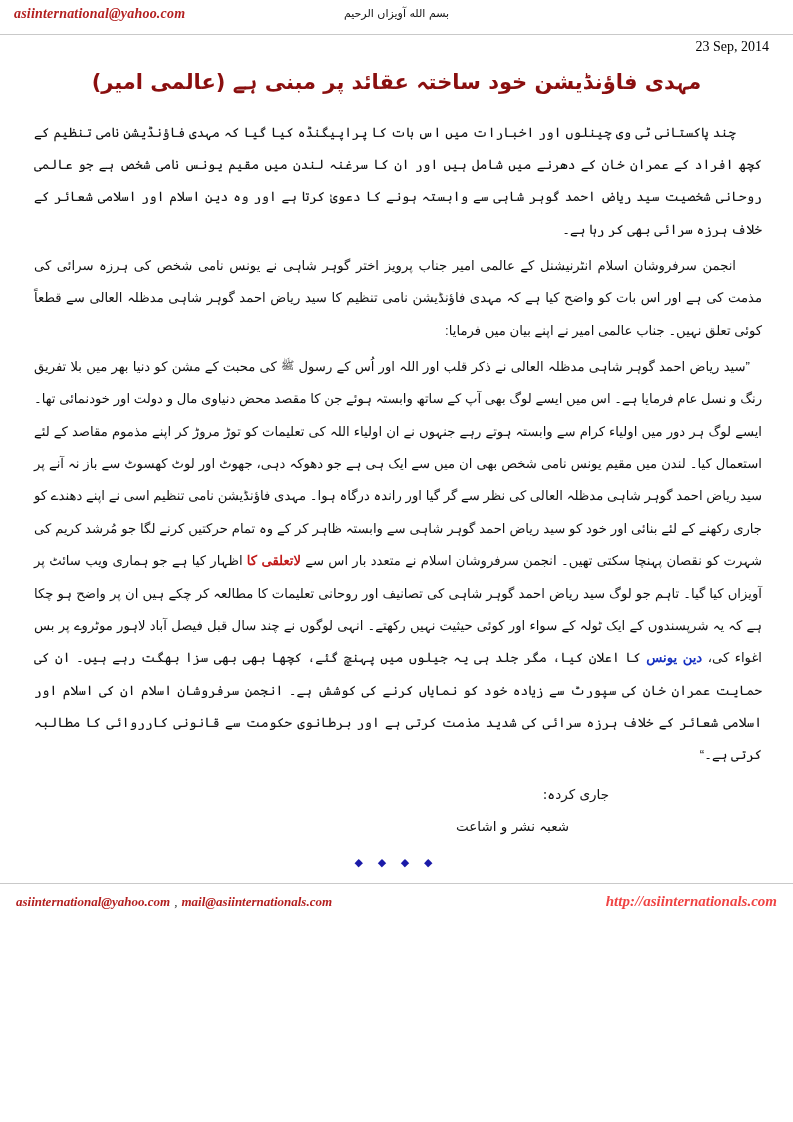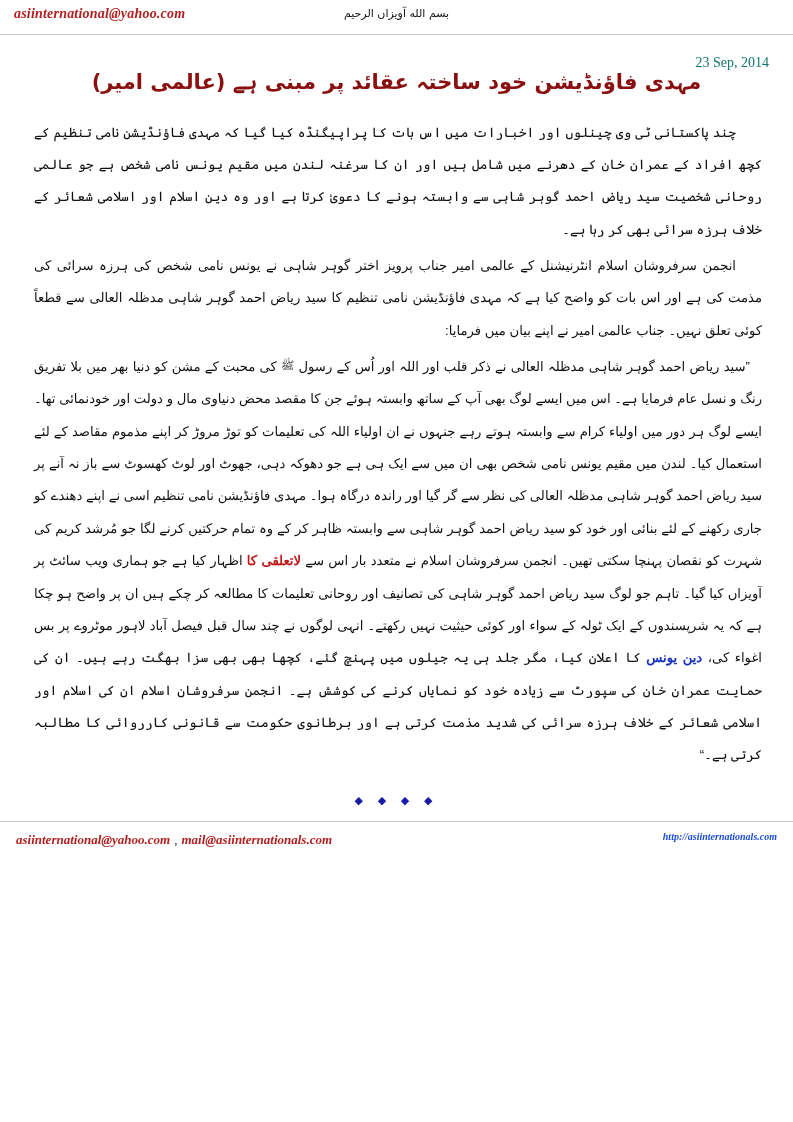--- a/index.html
+++ b/index.html
@@ -60,24 +60,24 @@
   
   .title-row {
     position: relative;
     padding: 8px 18px 2px 18px;
     min-height: 58px;
     box-sizing: border-box;
   }
   .date {
     position: absolute;
     right: 24px;
-    top: 20px;
+    top: 4px;
     font-family: "Liberation Serif", serif;
     font-size: 14px;
-    color: #0f766e;
+    color: #000000;
     font-weight: 500;
     text-align: right;
   }
   .headline {
     direction: rtl;
     text-align: center;
     font-family: "DejaVu Sans", sans-serif;
     font-weight: bold;
     font-size: 21px;
     color: #8a0f0f;
@@ -179,22 +179,22 @@
   .footer-left .mail2 {
     color: #b32020;
   }
   .footer-right {
     position: absolute;
     right: 16px;
     top: 9px;
     font-family: "Liberation Serif", serif;
     font-style: italic;
     font-weight: bold;
-    font-size: 10px;
-    color: #1d4ed8;
+    font-size: 15px;
+    color: #ef4444;
     margin-left: 27px;
   }
 </style>
 </head>
 <body>
 
 <div class="page">
 
   <div class="header">
     <div class="header-email">asiinternational@yahoo.com</div>
@@ -206,20 +206,24 @@
     <div class="date">23 Sep, 2014</div>
     <div class="headline">مہدی فاؤنڈیشن خود ساختہ عقائد پر مبنی ہے (عالمی امیر)</div>
   </div>
 
   <div class="body">
     <p class="para">چند پاکستانی ٹی وی چینلوں اور اخبارات میں اس بات کا پراپیگنڈہ کیا گیا کہ مہدی فاؤنڈیشن نامی تنظیم کے کچھ افراد کے عمران خان کے دھرنے میں شامل ہیں اور ان کا سرغنہ لندن میں مقیم یونس نامی شخص ہے جو عالمی روحانی شخصیت سید ریاض احمد گوہر شاہی سے وابستہ ہونے کا دعویٰ کرتا ہے اور وہ دین اسلام اور اسلامی شعائر کے خلاف ہرزہ سرائی بھی کر رہا ہے۔</p>
     <p class="para">انجمن سرفروشان اسلام انٹرنیشنل کے عالمی امیر جناب پرویز اختر گوہر شاہی نے یونس نامی شخص کی ہرزہ سرائی کی مذمت کی ہے اور اس بات کو واضح کیا ہے کہ مہدی فاؤنڈیشن نامی تنظیم کا سید ریاض احمد گوہر شاہی مدظلہ العالی سے قطعاً کوئی تعلق نہیں۔ جناب عالمی امیر نے اپنے بیان میں فرمایا:</p>
     <p class="para quote"><span>”سید ریاض احمد گوہر شاہی مدظلہ العالی نے ذکر قلب اور اللہ اور اُس کے رسول </span><span class="sallam">ﷺ</span><span> کی محبت کے مشن کو دنیا بھر میں بلا تفریق رنگ و نسل عام فرمایا ہے۔ اس میں ایسے لوگ بھی آپ کے ساتھ وابستہ ہوئے جن کا مقصد محض دنیاوی مال و دولت اور خودنمائی تھا۔ ایسے لوگ ہر دور میں اولیاء کرام سے وابستہ ہوتے رہے جنہوں نے ان اولیاء اللہ کی تعلیمات کو توڑ مروڑ کر اپنے مذموم مقاصد کے لئے استعمال کیا۔ لندن میں مقیم یونس نامی شخص بھی ان میں سے ایک ہی ہے جو دھوکہ دہی، جھوٹ اور لوٹ کھسوٹ سے باز نہ آنے پر سید ریاض احمد گوہر شاہی مدظلہ العالی کی نظر سے گر گیا اور راندہ درگاہ ہوا۔ مہدی فاؤنڈیشن نامی تنظیم اسی نے اپنے دھندے کو جاری رکھنے کے لئے بنائی اور خود کو سید ریاض احمد گوہر شاہی سے وابستہ ظاہر کر کے وہ تمام حرکتیں کرنے لگا جو مُرشد کریم کی شہرت کو نقصان پہنچا سکتی تھیں۔ انجمن سرفروشان اسلام نے متعدد بار اس سے </span><span class="hl-red">لاتعلقی کا</span><span> اظہار کیا ہے جو ہماری ویب سائٹ پر آویزاں کیا گیا۔ تاہم جو لوگ سید ریاض احمد گوہر شاہی کی تصانیف اور روحانی تعلیمات کا مطالعہ کر چکے ہیں ان پر واضح ہو چکا ہے کہ یہ شرپسندوں کے ایک ٹولہ کے سواء اور کوئی حیثیت نہیں رکھتے۔ انہی لوگوں نے چند سال قبل فیصل آباد لاہور موٹروے پر بس اغواء کی، </span><span class="hl-blue">دین یونس</span><span> کا اعلان کیا، مگر جلد ہی یہ جیلوں میں پہنچ گئے، کچھا بھی بھی سزا بھگت رہے ہیں۔ ان کی حمایت عمران خان کی سپورٹ سے زیادہ خود کو نمایاں کرنے کی کوشش ہے۔ انجمن سرفروشان اسلام ان کی اسلام اور اسلامی شعائر کے خلاف ہرزہ سرائی کی شدید مذمت کرتی ہے اور برطانوی حکومت سے قانونی کارروائی کا مطالبہ کرتی ہے۔“</span></p>
   </div>
 
+  <div class="sig">
+    <div class="line1">جاری کردہ:</div>
+    <div class="line2">شعبہ نشر و اشاعت</div>
+  </div>
 
   <div class="diamonds">◆ ◆ ◆ ◆</div>
 
   <div class="footer-rule"></div>
   <div class="footer">
     <div class="footer-left"><span>asiinternational@yahoo.com</span><span class="sep">,</span><span class="mail2">mail@asiinternationals.com</span></div>
     <div class="footer-right">http://asiinternationals.com</div>
   </div>
 
 </div>

